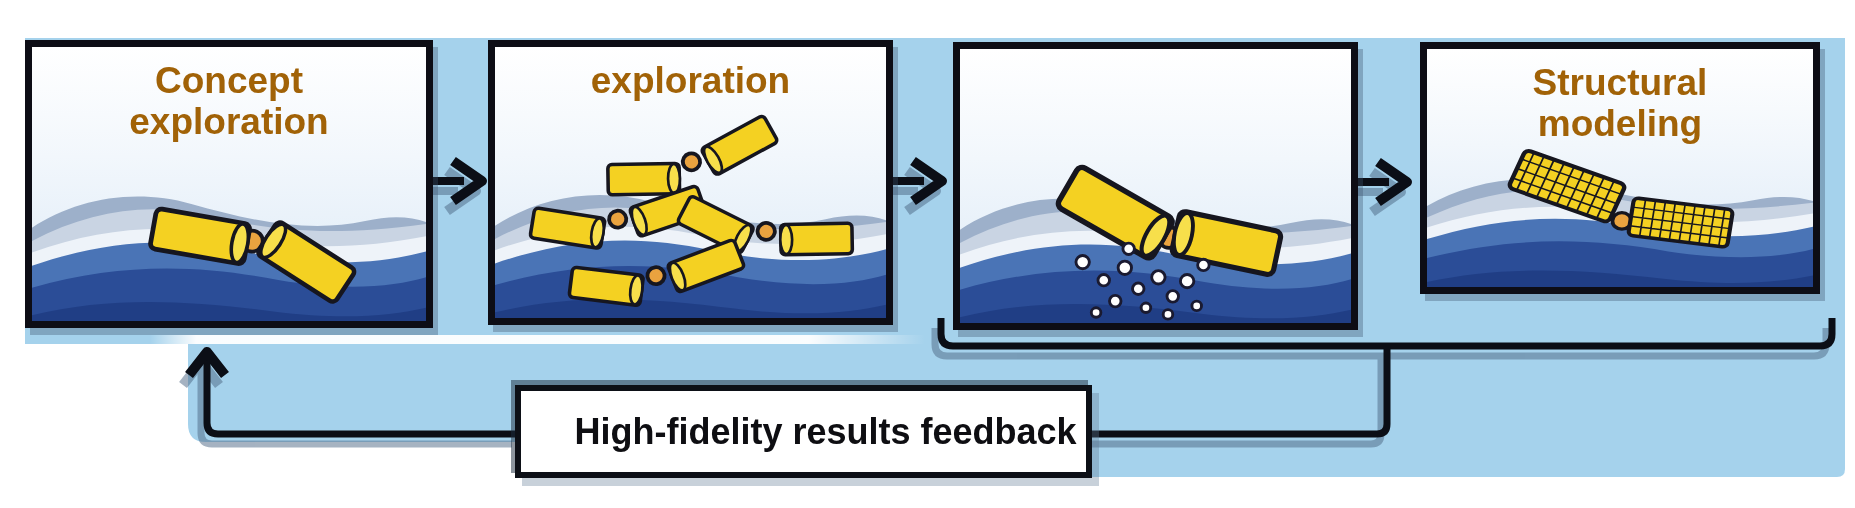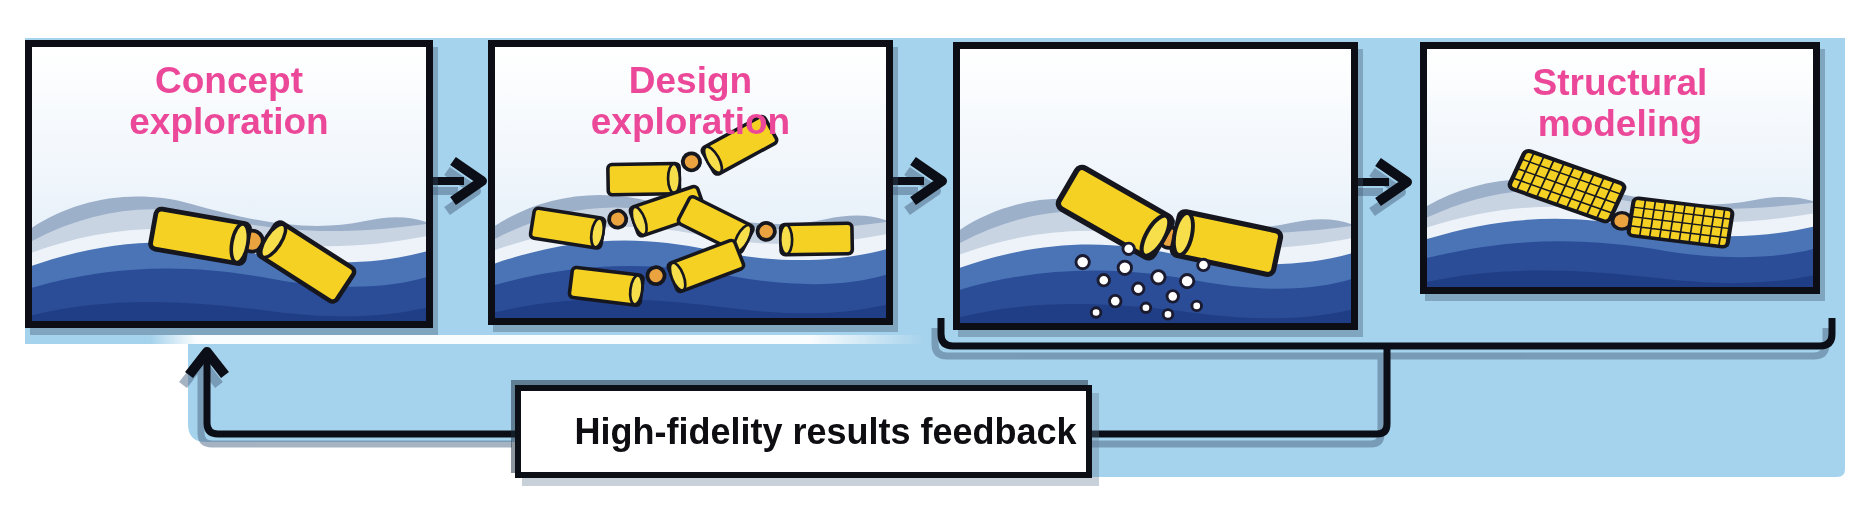--- a/index.html
+++ b/index.html
@@ -8,21 +8,21 @@
     font-family:"Liberation Sans",sans-serif;
   }
   #bg{position:absolute;left:0;top:0;}
   .panel{
     position:absolute;background:#ffffff;border:7px solid #0d0d15;box-sizing:border-box;
     box-shadow:5px 7px 0 rgba(60,82,110,0.35);
   }
   .scene{position:absolute;left:0;top:0;width:100%;height:100%;display:block;}
   .panel-title{
     position:absolute;top:13px;left:0;right:0;text-align:center;
-    font-size:37px;font-weight:600;line-height:1.12;color:#ec4899;z-index:3;
+    font-size:37px;font-weight:600;line-height:1.12;color:#a16207;z-index:3;
   }
   #feedback-box{
     position:absolute;left:515px;top:385px;width:577px;height:93px;box-sizing:border-box;
     background:#ffffff;border:6px solid #0c0f16;
     display:flex;align-items:center;justify-content:center;
     font-size:36px;font-weight:600;color:#0e0e12;
     box-shadow:-4px -5px 0 rgba(27,43,62,0.5), 7px 8px 0 rgba(98,122,150,0.35);
     z-index:4;
     padding-left:44px;
   }
@@ -123,21 +123,20 @@
     <svg class="scene" viewBox="0 0 408 288" preserveAspectRatio="none">
       <use href="#waves"></use>
       <g>
         <use href="#wec" transform="translate(205,122) rotate(-16)"></use>
         <use href="#wec" transform="translate(128,183) rotate(-6)"></use>
         <use href="#wec" transform="translate(283,196) rotate(12)"></use>
         <use href="#wec" transform="translate(168,243) rotate(-8)"></use>
       </g>
     </svg>
     <div class="panel-title">
-      <div>Design</div>
       <div>exploration</div>
     </div>
   </div>
 
   <div class="panel" style="left:953px;top:42px;width:405px;height:288px">
     <svg class="scene" viewBox="0 0 408 288" preserveAspectRatio="none">
       <use href="#waves"></use>
       <g>
         <circle cx="218" cy="198" r="11" fill="#eaa33f" stroke="#16161f" stroke-width="4"></circle>
         <use href="#cyl" transform="translate(162,172) rotate(30) scale(-0.95,0.95)"></use>

